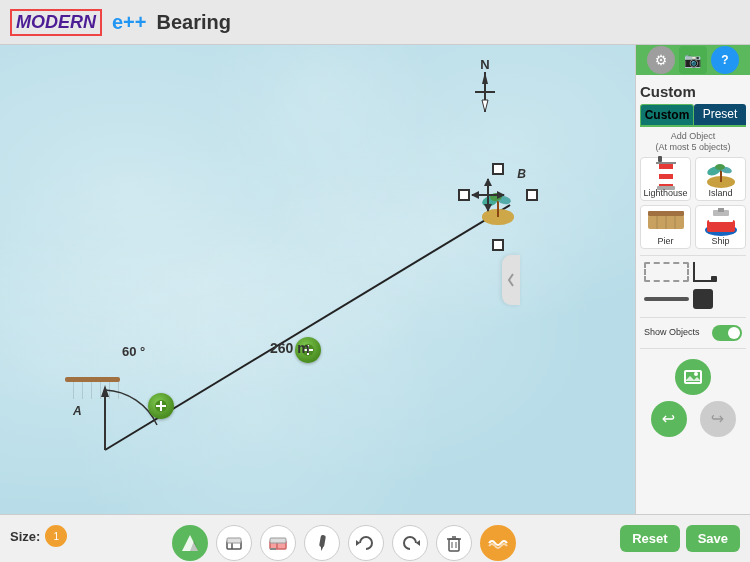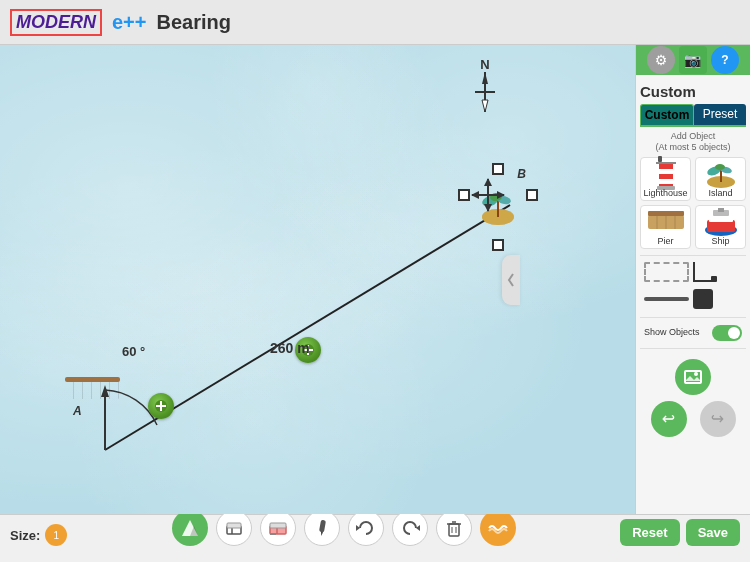--- a/index.html
+++ b/index.html
@@ -3,21 +3,21 @@
   <meta charset="utf-8">
   <style>
     * { box-sizing: border-box; margin: 0; padding: 0; }
     body { width: 750px; height: 562px; overflow: hidden; font-family: Arial, sans-serif; background: #cce8f0; }
 
     
     #app { width: 750px; height: 562px; display: flex; flex-direction: column; }
     #header { height: 45px; background: #e8e8e8; display: flex; align-items: center; padding: 0 10px; gap: 10px; border-bottom: 1px solid #ccc; }
     #main { flex: 1; display: flex; overflow: hidden; }
     #canvas-area { flex: 1; position: relative; overflow: hidden; }
-    #toolbar-bottom { height: 48px; background: #f0f0f0; display: flex; align-items: flex-end; padding: 16px 10px; gap: 8px; border-top: 1px solid #ccc; }
+    #toolbar-bottom { height: 48px; background: #f0f0f0; display: flex; align-items: flex-start; padding: 10px 10px; gap: 8px; border-top: 1px solid #ccc; }
     #sidebar { width: 115px; background: #f5f5f5; border-left: 1px solid #ccc; display: flex; flex-direction: column; }
 
     
     .logo-modern { font-size: 18px; font-weight: bold; color: #4c1d95; font-style: italic; border: 2px solid #ef4444; padding: 1px 4px; }
     .logo-epp { font-size: 20px; font-weight: bold; color: #2196f3; }
     .logo-bearing { font-size: 20px; font-weight: bold; color: #333; }
 
     
     #canvas-area {
       background-color: #b8dde8;

